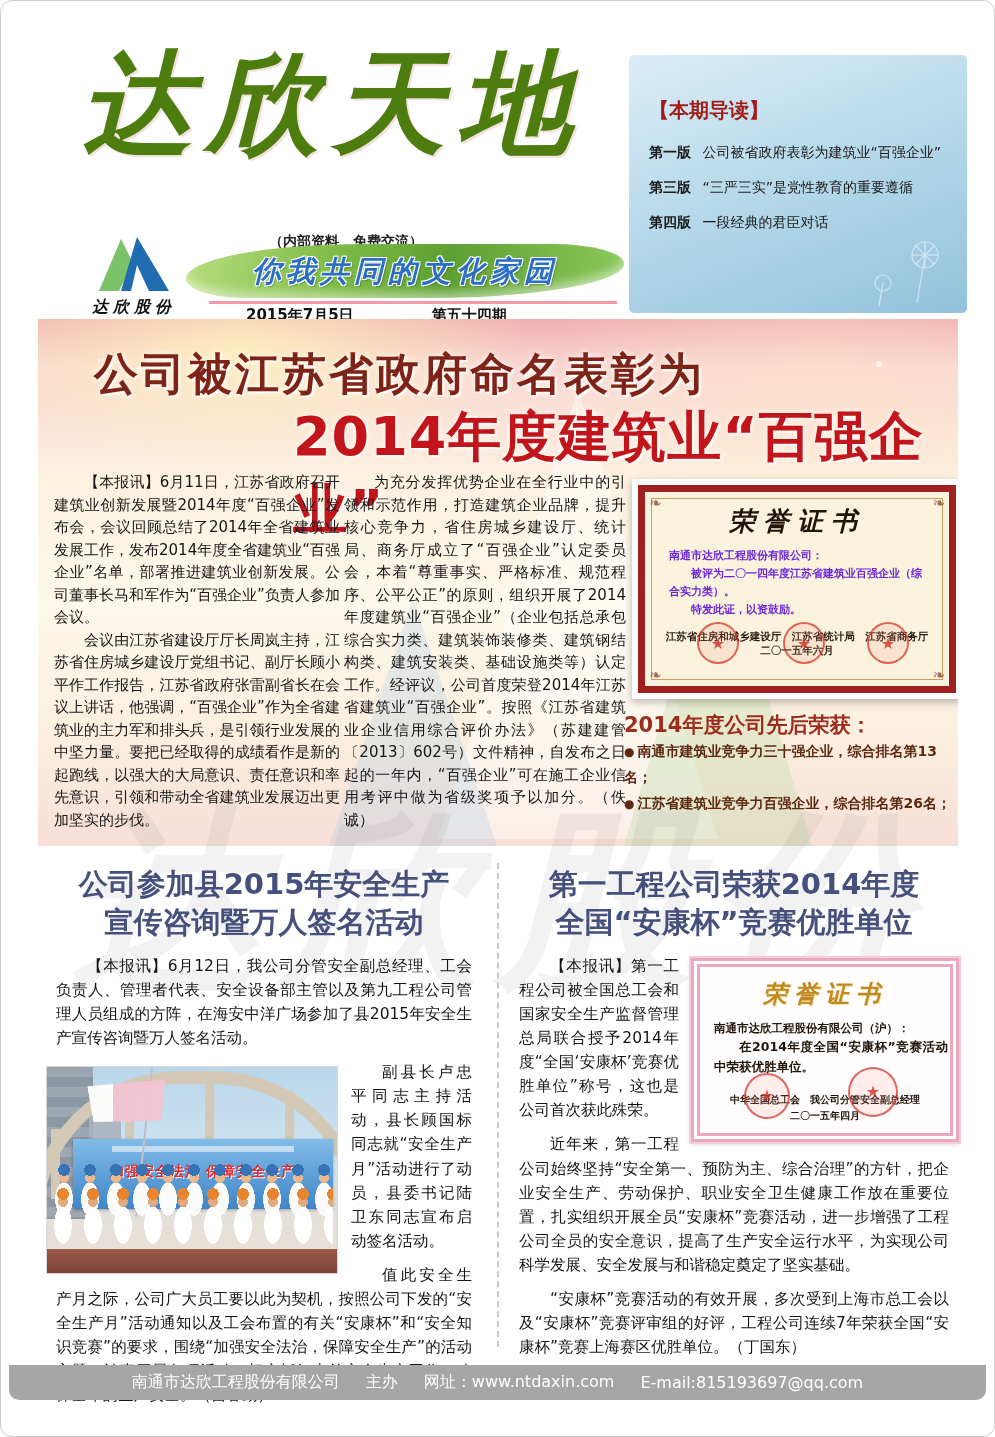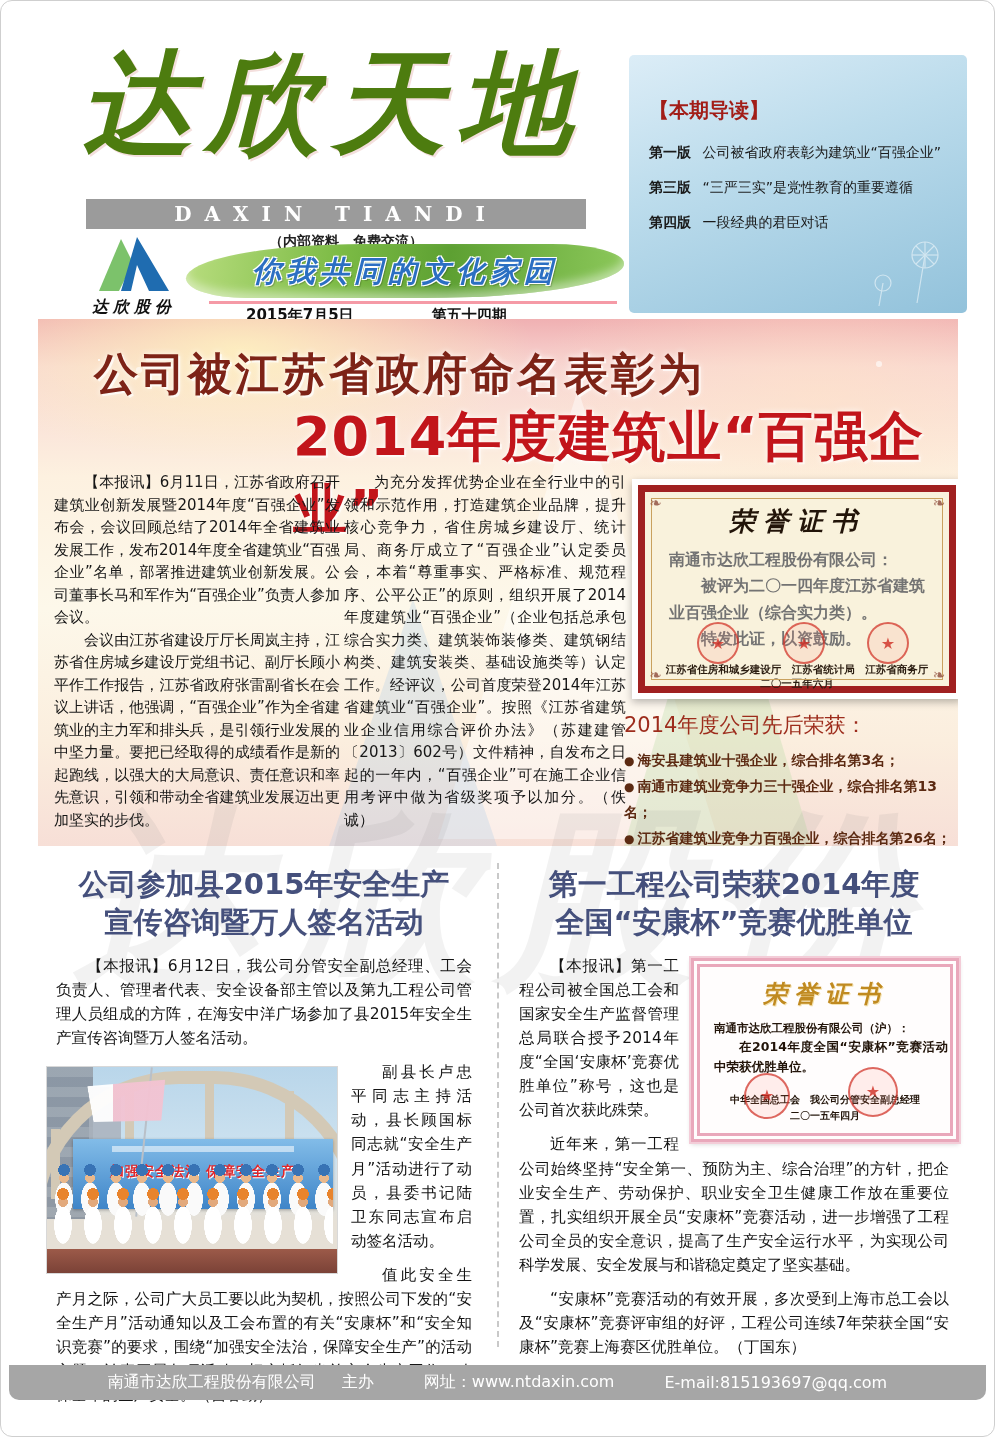--- a/index.html
+++ b/index.html
@@ -66,35 +66,35 @@
   .lead-col2{left:306px;width:282px;}
 
   
   .cert1{position:absolute;left:594px;top:160px;z-index:1;width:330px;height:220px;background:#fff;
       padding:6px;box-shadow:0 3px 8px rgba(0,0,0,.28);box-sizing:border-box;}
   .cert1-frame{position:relative;width:100%;height:100%;border:7px solid #a02020;
       background:#f9f2dc;box-sizing:border-box;}
   .cert1-inner{position:absolute;inset:6px;border:1px solid #c9a15e;pointer-events:none;}
   .cert1-title{margin-top:12px;text-align:center;font-family:"DejaVu Serif",serif;font-style:italic;
       font-size:26px;font-weight:bold;letter-spacing:8px;color:#221409;}
-  .cert1-body{margin:8px 22px 0 24px;font-size:16px;font-weight:bold;color:#737373;line-height:1.65;}
+  .cert1-body{margin:8px 22px 0 24px;font-size:11px;font-weight:bold;color:#6d28d9;line-height:1.65;}
   .cert1-body .ind{text-indent:2em;}
   .cert1-issuers{margin-top:10px;text-align:center;font-size:10.5px;font-weight:bold;color:#2a1c10;}
   .cert1-date{text-align:center;font-size:10.5px;font-weight:bold;color:#2a1c10;}
   .ornament{position:absolute;font-size:15px;color:#8d4a3a;opacity:.8;}
   .orn-tl{left:4px;top:2px;} .orn-tr{right:4px;top:2px;}
   .orn-bl{left:4px;bottom:2px;} .orn-br{right:4px;bottom:2px;}
   .seal{position:absolute;width:38px;height:38px;border:2px solid rgba(206,44,34,.7);border-radius:50%;
       color:rgba(206,44,34,.8);font-size:16px;display:flex;align-items:center;justify-content:center;
       background:rgba(255,140,130,.14);}
   .cert1 .s1{left:52px;top:130px;} .cert1 .s2{left:138px;top:130px;} .cert1 .s3{left:222px;top:130px;}
 
   
   .awards{position:absolute;left:586px;top:392px;z-index:1;width:336px;}
-  .awards-title{font-size:21px;font-weight:normal;color:#9d2c1c;margin-bottom:9px;}
+  .awards-title{font-size:21px;font-weight:bold;color:#9d2c1c;}
   .award-item{font-size:14px;font-weight:bold;color:#5c2a12;line-height:1.85;}
   .bullet{color:#5c2a12;margin-right:3px;font-size:12px;}
 
   
   .wm{position:absolute;left:20px;top:770px;width:955px;text-align:center;font-size:195px;
       font-weight:bold;font-style:italic;letter-spacing:20px;color:rgba(125,125,125,.10);
       white-space:nowrap;pointer-events:none;}
 
   
   .divider-v{position:absolute;left:496px;top:862px;height:484px;border-left:2px dashed #c9c9c9;}
@@ -153,30 +153,29 @@
   .cert2-issuers{position:absolute;left:0;right:0;bottom:26px;text-align:center;
       font-size:10px;font-weight:bold;color:#221409;}
   .cert2-date{position:absolute;left:0;right:0;bottom:10px;text-align:center;
       font-size:10px;font-weight:bold;color:#221409;}
   .cert2 .s1{left:44px;top:106px;width:42px;height:42px;}
   .cert2 .s2{right:52px;top:100px;width:46px;height:46px;}
 
   
   .footer{position:absolute;left:8px;top:1364px;width:977px;height:35px;background:#a6a6a6;
       border-radius:0 0 10px 10px;display:flex;justify-content:center;align-items:center;
-      gap:50px;color:#fff;font-size:16px;}
+      gap:26px;color:#fff;font-size:16px;}
   .footer .org-wrap{display:flex;gap:26px;}
 </style>
 </head>
 <body>
 
 <div class="page">
 
   <div class="mast-title">达欣天地</div>
-  <div class="mast-en">DAXIN TIANDI</div>
   <div class="mast-sub">（内部资料　免费交流）</div>
 
   <div class="logo">
     <svg width="86" height="58" viewBox="0 0 86 58">
       <polygon points="8,58 30,6 42,30 28,58" fill="#7cc26b"></polygon>
       <polygon points="30,58 46,4 78,58 58,58 46,32 40,58" fill="#1f6cb0"></polygon>
     </svg>
     <div class="logo-text">达欣股份</div>
   </div>
 
@@ -251,23 +250,20 @@
         <div class="cert1-issuers">江苏省住房和城乡建设厅　江苏省统计局　江苏省商务厅</div>
         <div class="cert1-date">二〇一五年六月</div>
         <span class="seal s1">★</span>
         <span class="seal s2">★</span>
         <span class="seal s3">★</span>
       </div>
     </div>
 
     <div class="awards">
       <div class="awards-title">2014年度公司先后荣获：</div>
-      <div class="award-item">
-        <span class="bullet">●</span><span>海安县建筑业十强企业，综合排名第3名；</span>
-      </div>
       <div class="award-item">
         <span class="bullet">●</span><span>南通市建筑业竞争力三十强企业，综合排名第13名；</span>
       </div>
       <div class="award-item">
         <span class="bullet">●</span><span>江苏省建筑业竞争力百强企业，综合排名第26名；</span>
       </div>
 
     </div>
   </div>
 

